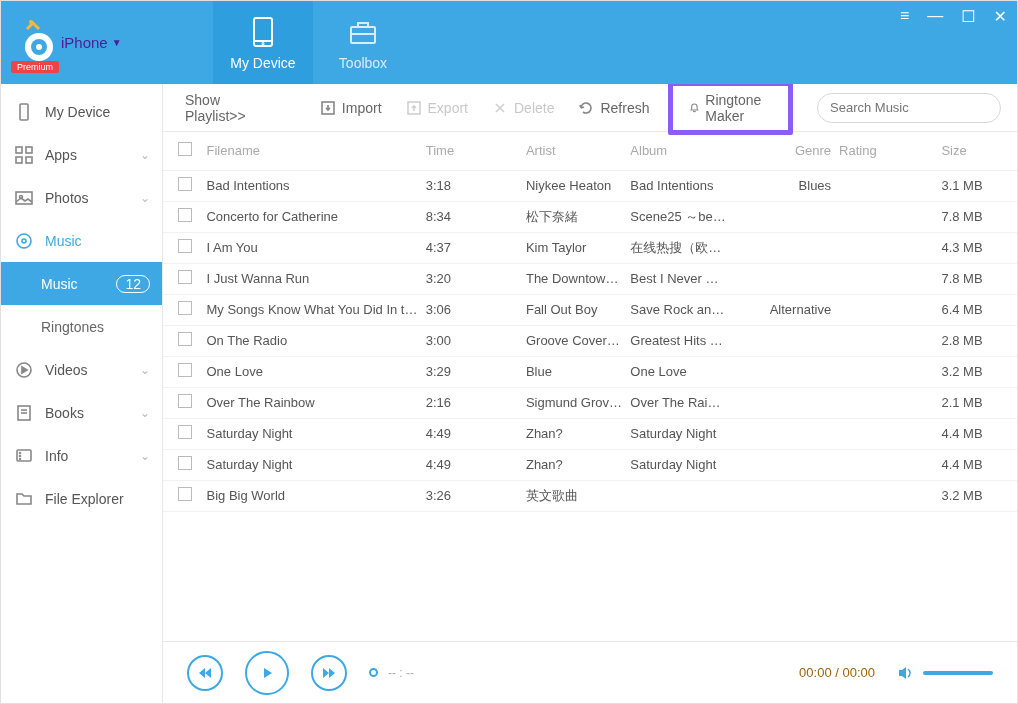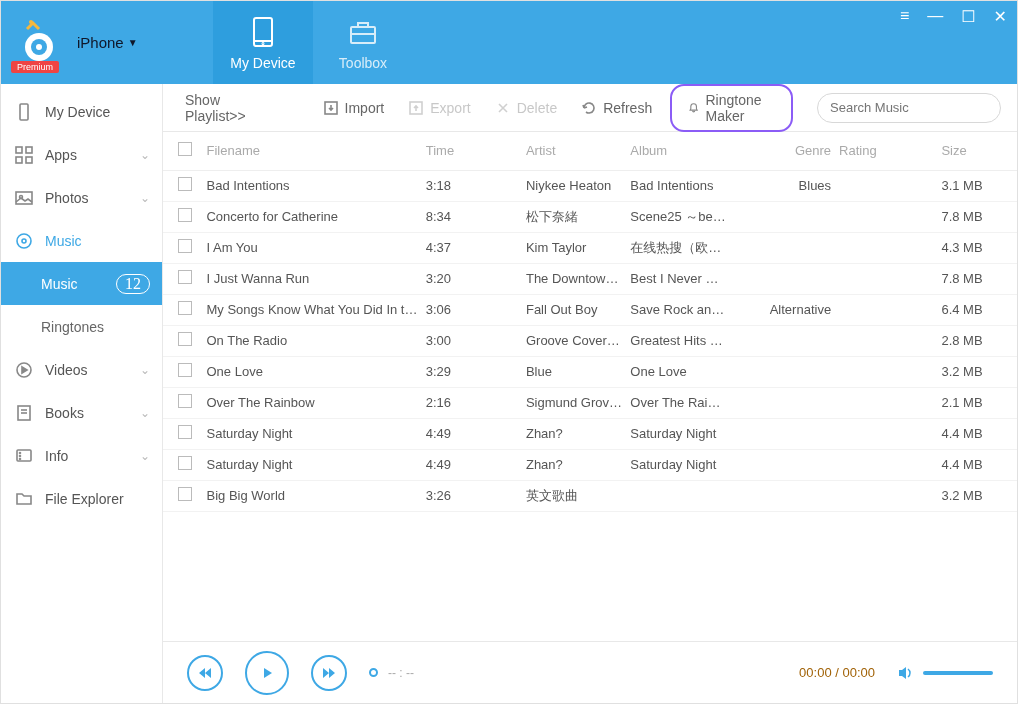--- a/index.html
+++ b/index.html
@@ -4,51 +4,51 @@
 <style>
 * { margin: 0; padding: 0; box-sizing: border-box; font-family: "Segoe UI", Arial, sans-serif; }
 body { width: 1018px; height: 704px; overflow: hidden; background: #fff; border: 1px solid #e0e0e0; }
 
 
 .header { height: 83px; background: #3ea8e5; display: flex; position: relative; }
 .logo-block { width: 162px; display: flex; align-items: center; padding-left: 8px; }
 .logo { width: 48px; height: 48px; position: relative; }
 .logo svg { width: 48px; height: 48px; }
 .premium-ribbon { position: absolute; bottom: -6px; left: 2px; background: #ef4444; color: #fff; font-size: 9px; padding: 1px 6px; border-radius: 2px; }
-.device-label { color: #0f172a; font-size: 15px; margin-left: 20px; display: flex; align-items: center; cursor: pointer; }
+.device-label { color: #4c1d95; font-size: 15px; margin-left: 4px; display: flex; align-items: center; cursor: pointer; }
 .device-label .chev { margin-left: 4px; font-size: 10px; }
 .nav-tabs { display: flex; height: 83px; margin-left: 50px; }
 .nav-tab { width: 100px; display: flex; flex-direction: column; align-items: center; justify-content: center; color: #d8edf9; font-size: 14px; cursor: pointer; }
 .nav-tab.active { background: #2e9ede; color: #fff; }
 .nav-tab svg { width: 34px; height: 34px; margin-bottom: 6px; fill: none; stroke: #d8edf9; stroke-width: 2; }
 .nav-tab.active svg { stroke: #fff; }
 .window-controls { position: absolute; right: 10px; top: 6px; display: flex; gap: 18px; color: #fff; }
 .window-controls span { cursor: pointer; font-size: 16px; }
 
 
 .body-row { display: flex; height: calc(100% - 83px); }
 .sidebar { width: 162px; border-right: 1px solid #e8e8e8; background: #fff; padding-top: 6px; display: flex; flex-direction: column; }
 .side-item { height: 43px; display: flex; align-items: center; padding: 0 14px; font-size: 14px; color: #555; cursor: pointer; position: relative; }
 .side-item svg { width: 18px; height: 18px; margin-right: 12px; stroke: #888; fill: none; stroke-width: 1.6; }
 .side-item.active { color: #3ea8e5; }
 .side-item.active svg { stroke: #3ea8e5; }
 .side-item .chev-r { position: absolute; right: 12px; font-size: 12px; color: #bbb; }
 .sub-item { height: 43px; display: flex; align-items: center; padding-left: 40px; font-size: 14px; color: #666; cursor: pointer; }
 .sub-item.selected { background: #3ea8e5; color: #fff; }
-.sub-item .badge { margin-left: auto; margin-right: 12px; border: 1px solid #fff; border-radius: 10px; padding: 0 8px; font-size: 16px; font-family: Liberation Serif, serif; }
+.sub-item .badge { margin-left: auto; margin-right: 12px; border: 1px solid #fff; border-radius: 10px; padding: 0 8px; font-size: 14px; }
 
 
 .main { flex: 1; display: flex; flex-direction: column; height: 100%; }
 .toolbar { height: 48px; border-bottom: 1px solid #e8e8e8; display: flex; align-items: center; padding: 0 16px; gap: 12px; font-size: 14px; color: #666; }
 .toolbar .spacer { flex: 1; }
 .tb-btn { display: flex; align-items: center; gap: 6px; padding: 4px 6px; cursor: pointer; }
 .tb-btn.disabled { color: #c8c8c8; }
 .tb-btn svg { width: 16px; height: 16px; stroke: #888; fill: none; stroke-width: 1.6; }
 .tb-btn.disabled svg { stroke: #d0d0d0; }
-.ringtone-maker { border: 2px solid #8b5cf6; padding: 6px 16px; border-radius: 14px; }
+.ringtone-maker { border: 5px solid #8b5cf6; padding: 6px 16px; border-radius: 2px; }
 .search-box { width: 184px; height: 30px; border: 1px solid #d8d8d8; border-radius: 15px; display: flex; align-items: center; padding: 0 12px; color: #bbb; }
 .search-box input { border: none; outline: none; flex: 1; font-size: 13px; background: transparent; }
 .search-box svg { width: 16px; height: 16px; stroke: #bbb; fill: none; stroke-width: 2; }
 
 
 .table-wrap { flex: 1; overflow: auto; }
 table { width: 100%; border-collapse: collapse; font-size: 13px; color: #555; }
 thead th { height: 38px; text-align: left; font-weight: 400; color: #aaa; border-bottom: 1px solid #eee; padding-left: 8px; }
 tbody td { height: 31px; border-bottom: 1px solid #f2f2f2; padding-left: 8px; white-space: nowrap; overflow: hidden; text-overflow: ellipsis; }
 .chk { width: 34px; text-align: center; }

